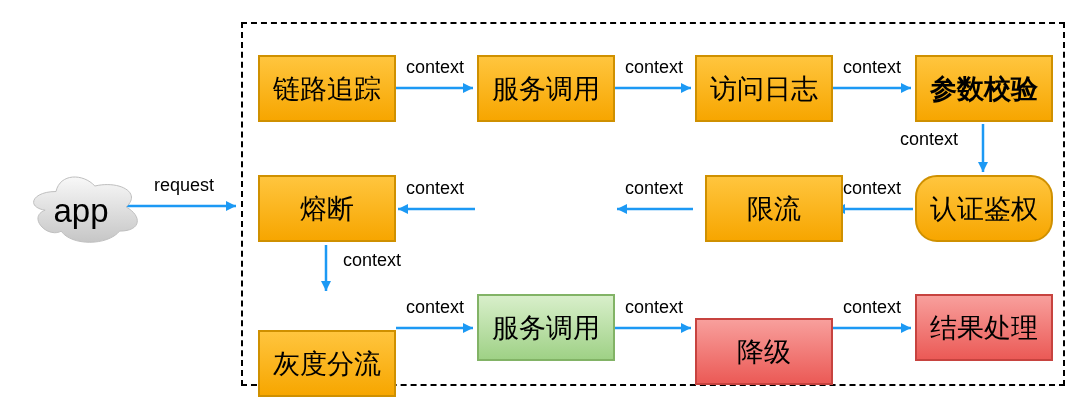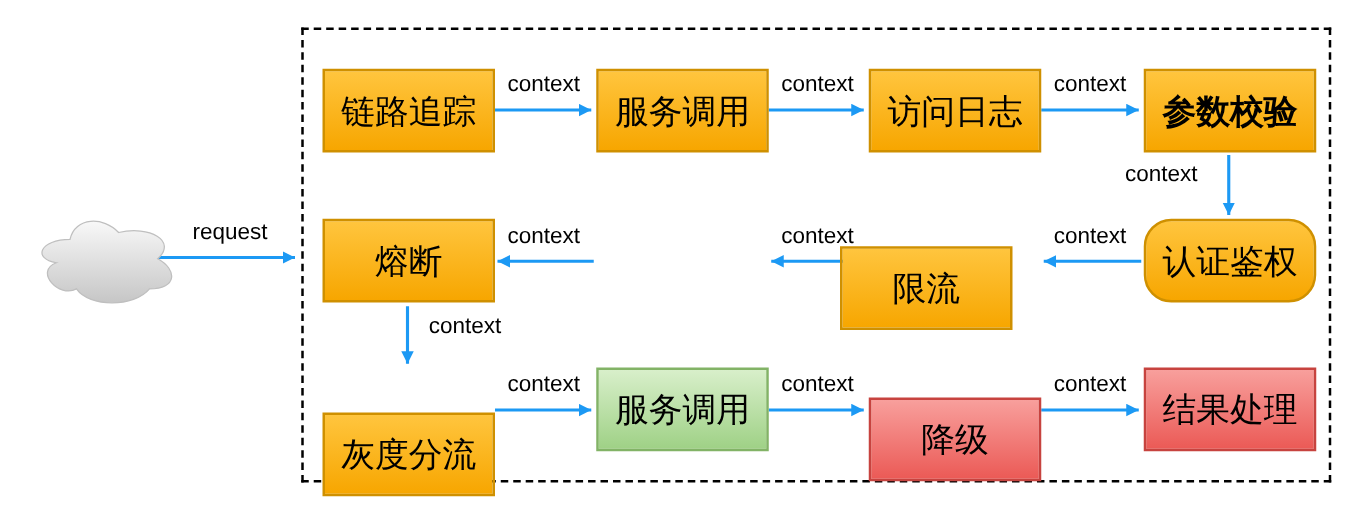--- a/index.html
+++ b/index.html
@@ -95,40 +95,41 @@
       </linearGradient>
     </defs>
     <path d="M56,191.5
              C32,191.5 25.6,207 45.1,210.2
              C27,217 47.3,238.8 61.2,231.1
              C71.3,246 107.5,246 119.6,231.1
              C142,231.1 142,215.6 126.2,207
              C142,192.6 119.6,180.3 94.9,186
              C83,173.2 60,173.2 56,191.5 Z" fill="url(#cloudfill)" stroke="#bfbfbf" stroke-width="1"></path>
   </svg>
+  <div class="client-label">app</div>
 
   <div class="boundary"></div>
 
   <div class="node orange" style="left:258px;top:55px;">
       <span>链路追踪</span>
     </div>
   <div class="node orange" style="left:477px;top:55px;">
       <span>服务调用</span>
     </div>
   <div class="node orange" style="left:695px;top:55px;">
       <span>访问日志</span>
     </div>
   <div class="node orange" style="left:915px;top:55px;font-weight:bold;">
       <span>参数校验</span>
     </div>
 
   <div class="node orange" style="left:915px;top:175px;border-radius:22px;">
       <span>认证鉴权</span>
     </div>
-  <div class="node orange" style="left:672px;top:175px;margin-top:22px;">
+  <div class="node orange" style="left:705px;top:175px;">
       <span>限流</span>
     </div>
   <div class="node orange" style="left:258px;top:175px;">
       <span>熔断</span>
     </div>
 
   <div class="node orange" style="left:258px;top:294px;margin-top:36px;">
       <span>灰度分流</span>
     </div>
   <div class="node green" style="left:477px;top:294px;">

